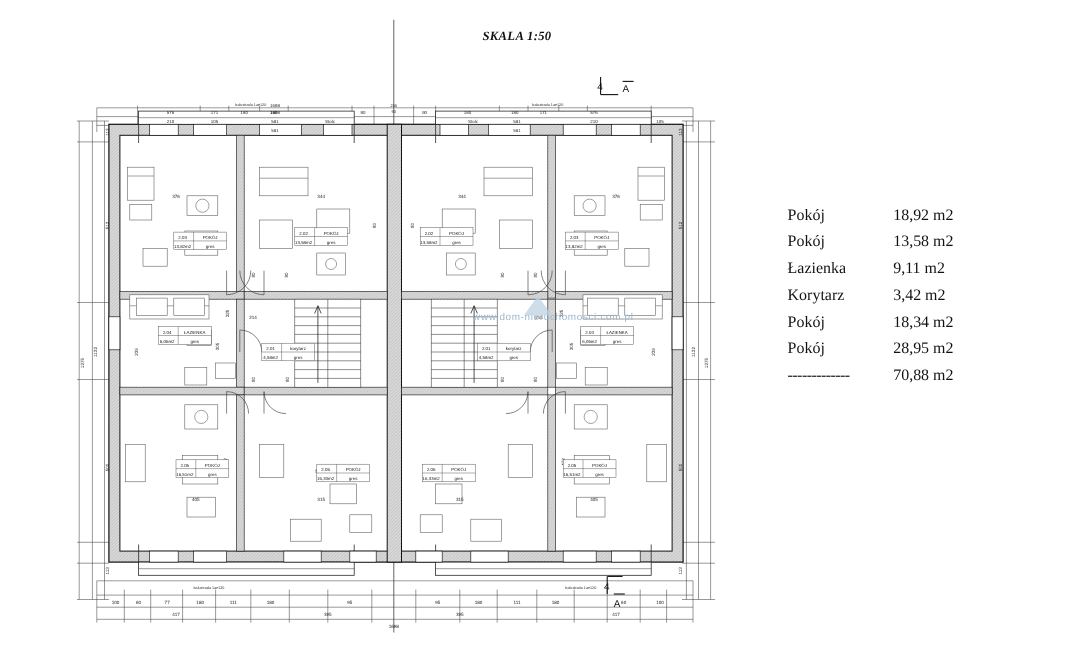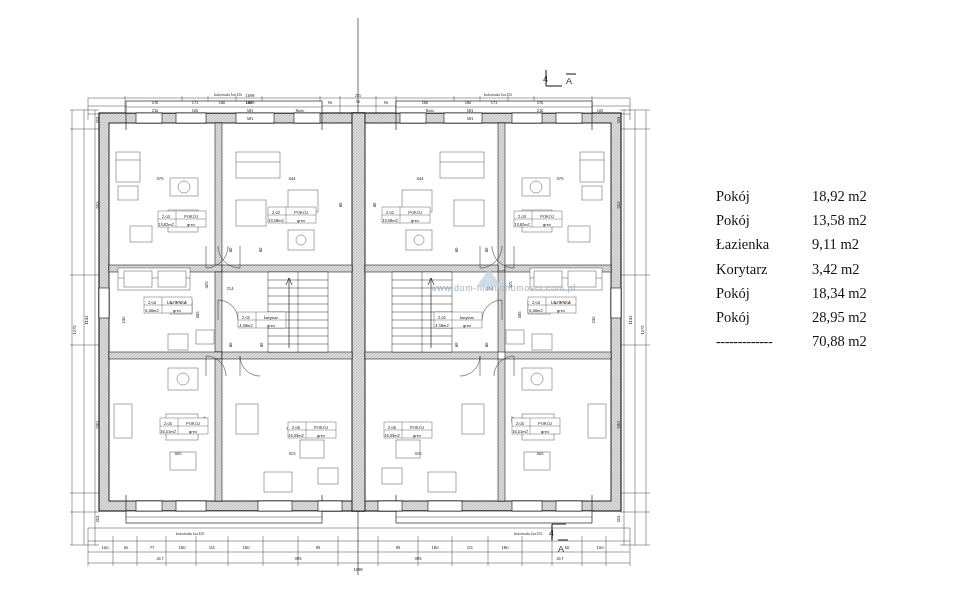--- a/index.html
+++ b/index.html
@@ -109,20 +109,21 @@
     height: 18px;
     background: #bcd2e2;
     clip-path: polygon(0 100%, 50% 0, 100% 100%);
     opacity: 0.75;
   }
 </style>
 </head>
 <body>
 
 <div id="title-block">
+  <span class="t2">SKALA 1:50</span>
 </div>
 
 <div id="drawing">
 <svg width="700" height="609" viewBox="0 0 700 609" xmlns="http://www.w3.org/2000/svg">
   <defs>
     <pattern id="hatch" width="4" height="4" patternTransform="rotate(45)" patternUnits="userSpaceOnUse">
       <line x1="0" y1="0" x2="0" y2="4" stroke="#8a8a8a" stroke-width="0.6"></line>
     </pattern>
     <pattern id="hatchDense" width="2.6" height="2.6" patternTransform="rotate(45)" patternUnits="userSpaceOnUse">
       <line x1="0" y1="0" x2="0" y2="2.6" stroke="#777" stroke-width="0.55"></line>

